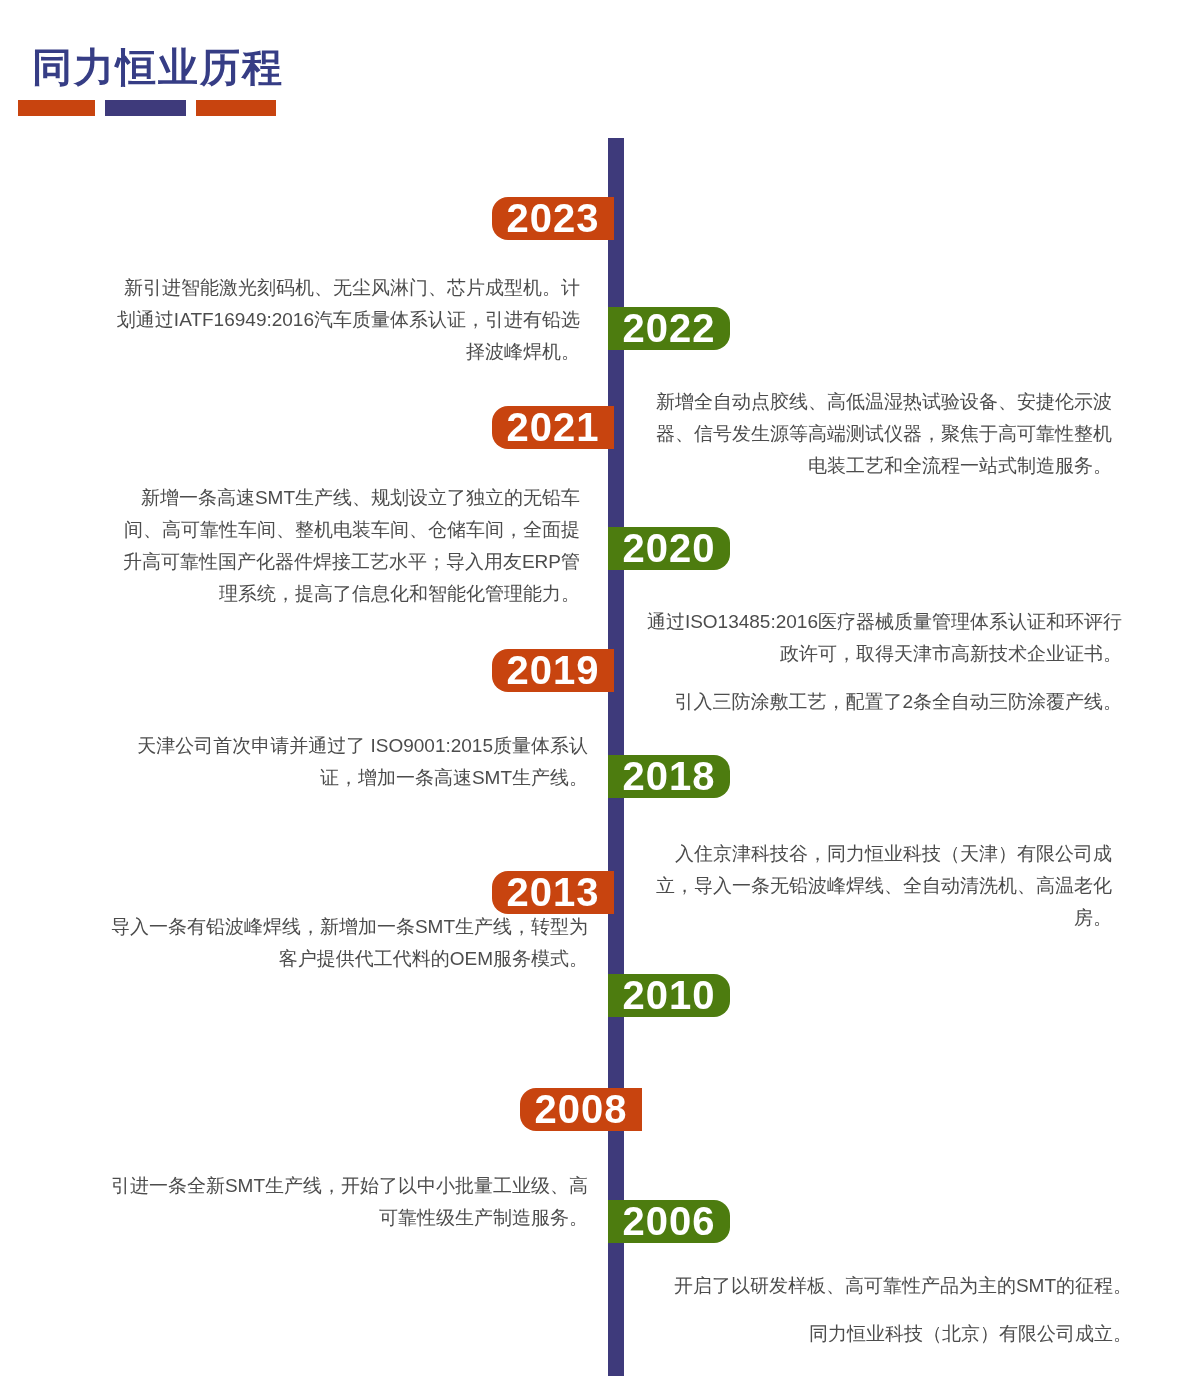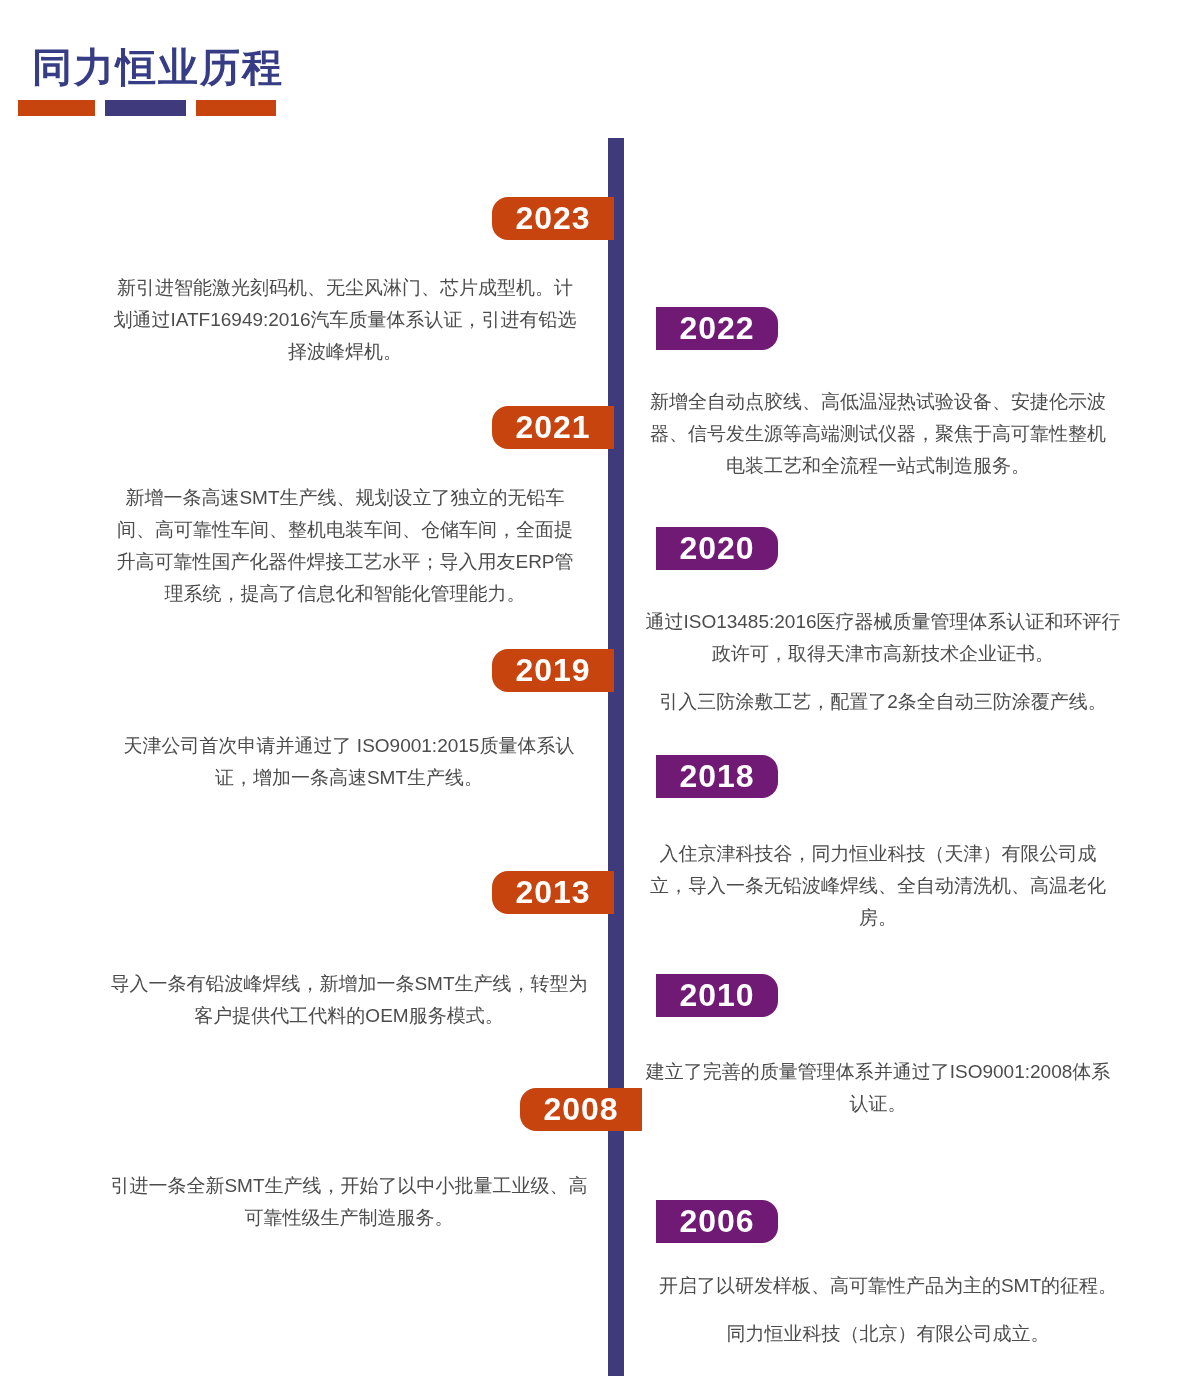--- a/index.html
+++ b/index.html
@@ -32,52 +32,52 @@
     left:592px; top:122px;
     width:6px; height:1238px;
     background:#3e3a7b;
   }
   
   .badge {
     position:absolute;
     width:122px; height:43px;
     display:flex; align-items:center; justify-content:center;
     color:#ffffff;
-    font-size:32px;
+    font-size:40px;
     font-weight:bold;
     letter-spacing:1px;
   }
   .badge.left  { background:#c8440f; border-radius:16px 0 0 16px; }
-  .badge.right { background:#701a75; border-radius:0 16px 16px 0;margin-left:48px; }
+  .badge.right { background:#4d7c0f; border-radius:0 16px 16px 0; }
   .b2023{left:476px;top:181px}
   .b2022{left:592px;top:291px}
   .b2021{left:476px;top:390px}
   .b2020{left:592px;top:511px}
   .b2019{left:476px;top:633px}
   .b2018{left:592px;top:739px}
   .b2013{left:476px;top:855px}
   .b2011{left:592px;top:958px}
   .b2008{left:504px;top:1072px}
   .b2006{left:592px;top:1184px}
   
   .etext {
     position:absolute;
     font-size:19px;
     line-height:32px;
     color:#4c4c4c;
-    text-align:center;
+    text-align:right;
   }
   .etext p { margin:0; }
   .t2023{left:78px;top:240px;width:502px}
   .t2022{left:612px;top:354px;width:500px}
   .t2021{left:78px;top:450px;width:502px}
   .t2020{left:612px;top:574px;width:510px}
   .t2019{left:78px;top:698px;width:510px}
   .t2018{left:612px;top:806px;width:500px}
-  .t2013{left:78px;top:936px;width:510px}
+  .t2013{left:78px;top:879px;width:510px}
   .t2011{left:612px;top:1024px;width:500px}
   .t2008{left:78px;top:1138px;width:510px}
   .t2006{left:612px;top:1238px;width:520px}
 </style>
 </head>
 <body>
 
 <div class="page">
 
   <h1 class="page-title">同力恒业历程</h1>
@@ -120,23 +120,20 @@
   <div class="etext t2018">
     <p>入住京津科技谷，同力恒业科技（天津）有限公司成立，导入一条无铅波峰焊线、全自动清洗机、高温老化房。</p>
   </div>
 
   <div class="badge left b2013">2013</div>
   <div class="etext t2013">
     <p>导入一条有铅波峰焊线，新增加一条SMT生产线，转型为客户提供代工代料的OEM服务模式。</p>
   </div>
 
   <div class="badge right b2011">2010</div>
-  <div class="etext t2011">
-    <p>建立了完善的质量管理体系并通过了ISO9001:2008体系认证。</p>
-  </div>
 
   <div class="badge left b2008">2008</div>
   <div class="etext t2008">
     <p>引进一条全新SMT生产线，开始了以中小批量工业级、高可靠性级生产制造服务。</p>
   </div>
 
   <div class="badge right b2006">2006</div>
   <div class="etext t2006">
     <p>开启了以研发样板、高可靠性产品为主的SMT的征程。</p>
     <p>同力恒业科技（北京）有限公司成立。</p>

